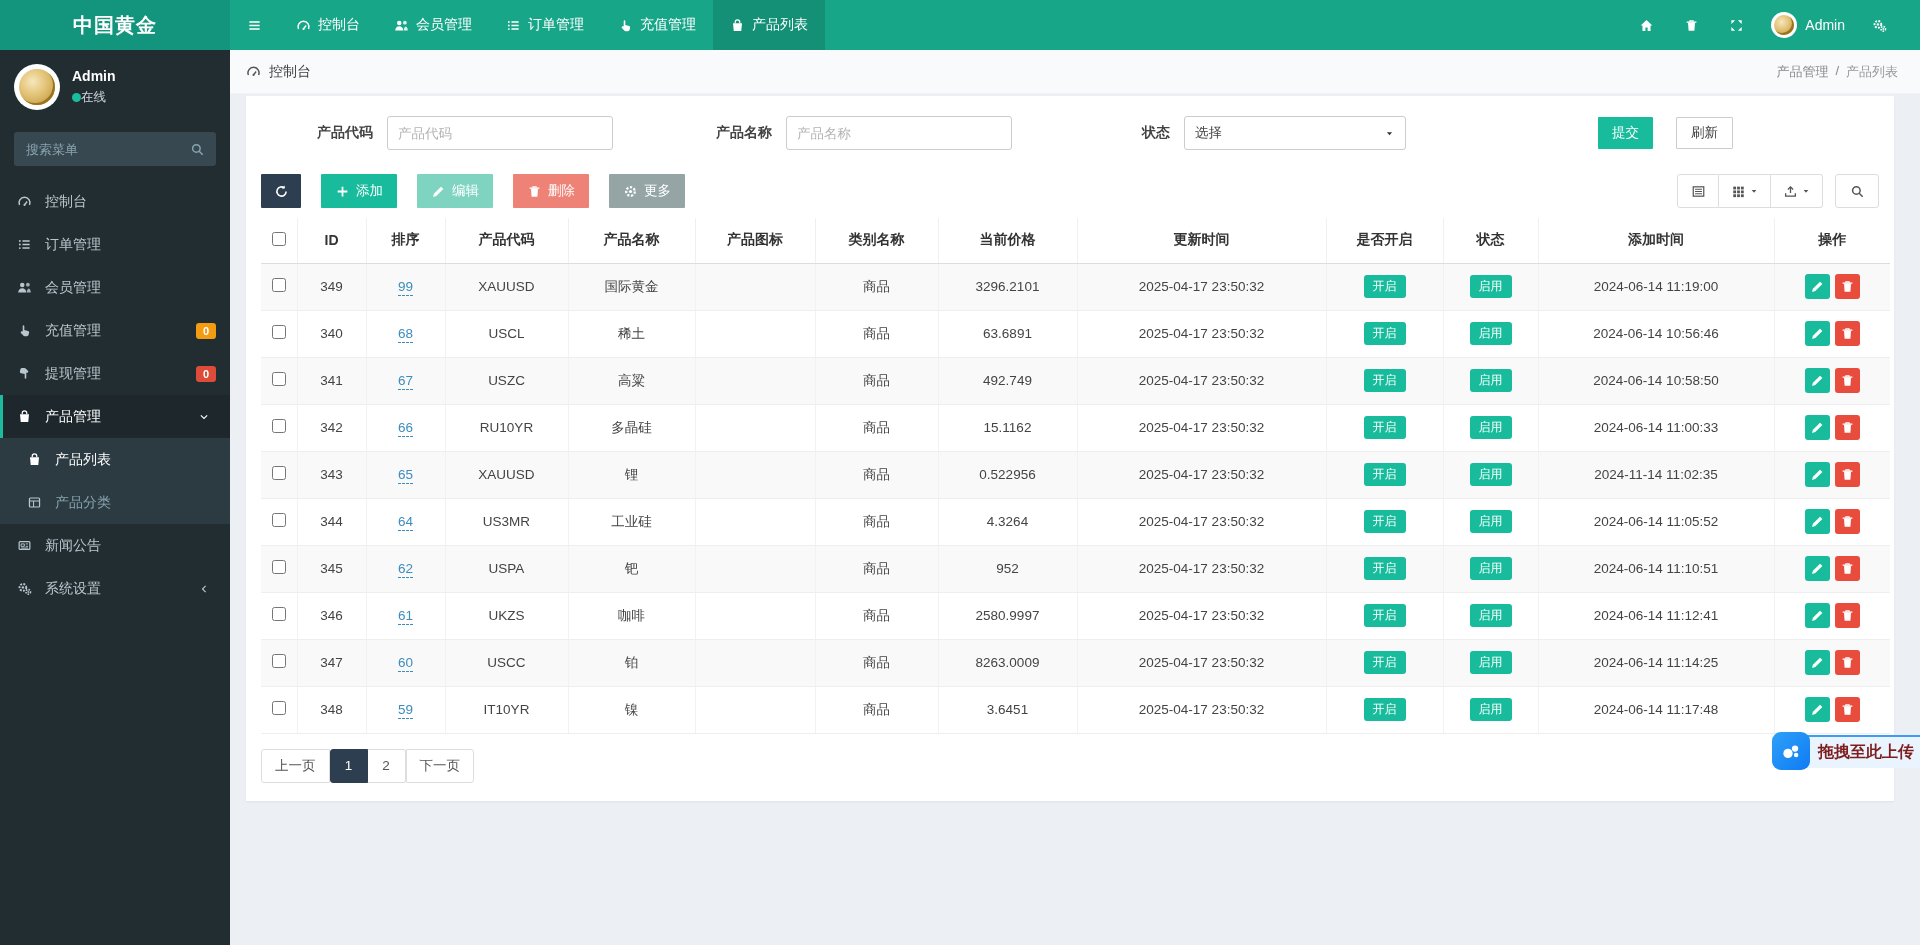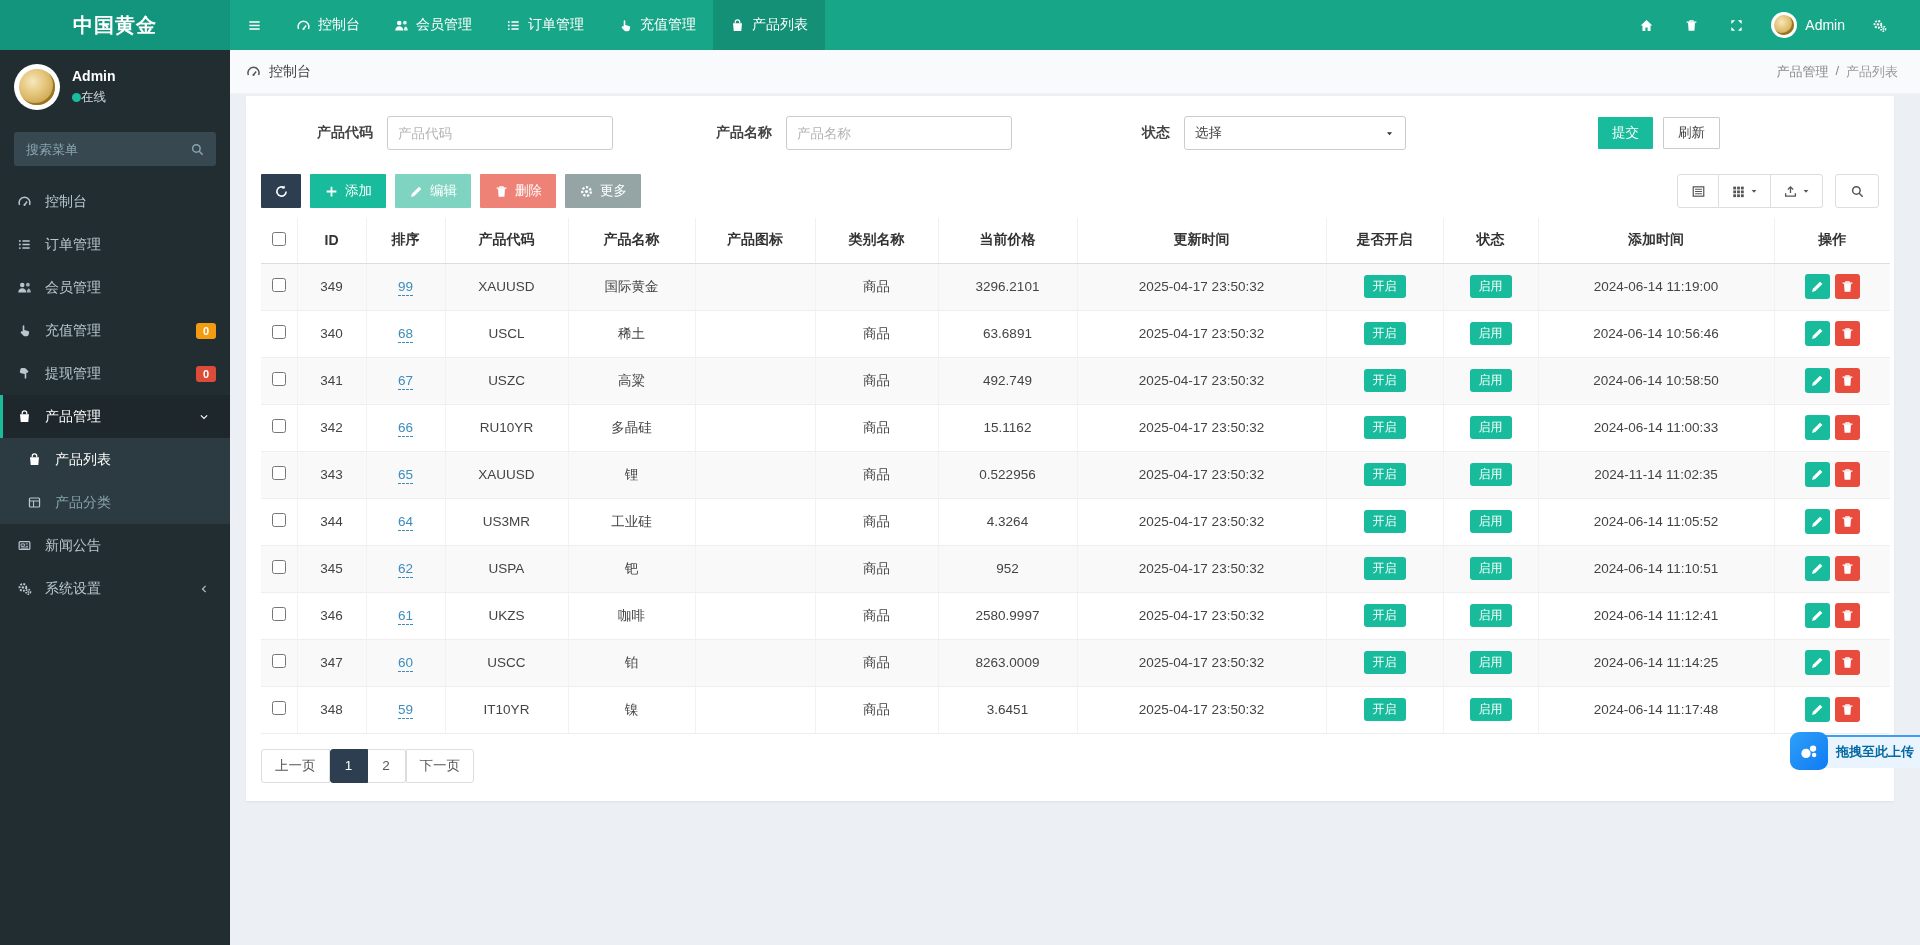--- a/index.html
+++ b/index.html
@@ -64,25 +64,25 @@
   .fgroup input { width:226px; height:34px; border:1px solid #ccc; border-radius:3px; padding:0 10px; font-size:13.5px; color:#333; outline:none; }
   .fgroup input::placeholder { color:#b3b3b3; }
   .fg1 { margin-left:56px; }
   .fg2 { margin-left:103px; }
   .fg3 { margin-left:130px; }
   .select-box { width:222px; height:34px; border:1px solid #ccc; border-radius:3px; background:#fff; display:flex; align-items:center; justify-content:space-between; padding:0 10px; color:#444; font-size:13.5px; cursor:pointer; }
   .select-box .icon { font-size:11px; color:#333; }
   .filter-btns { margin-left:192px; display:flex; gap:10px; }
   .btn { border:none; border-radius:1px; height:32px; padding:0 14px; font-size:13.5px; cursor:pointer; font-family:inherit; display:inline-flex; align-items:center; gap:6px; }
   .btn-submit { background:#18bc9c; color:#fff; }
-  .btn-refresh { background:#fff; color:#444; border:1px solid #ccc; }
+  .btn-refresh { background:#fff; color:#444; border:1px solid #ccc;margin-left:13px; }
 
   
   .toolbar { display:flex; align-items:center; padding:8px 15px 10px; }
-  .tb-left { display:flex; gap:9px; }
+  .tb-left { display:flex; gap:20px; }
   .btn-dark { background:#2d3e50; color:#fff; width:40px; justify-content:center; height:34px; }
   .btn-green { background:#18bc9c; color:#fff; height:34px; }
   .btn-green-dis { background:#7fd4c1; color:#fff; height:34px; }
   .btn-red-dis { background:#ee8277; color:#fff; height:34px; }
   .btn-gray { background:#95a5a6; color:#fff; height:34px; }
   .tb-right { margin-left:auto; display:flex; align-items:center; }
   .view-group { display:flex; }
   .view-btn { width:42px; height:34px; background:#fff; border:1px solid #ddd; display:flex; align-items:center; justify-content:center; color:#555; cursor:pointer; gap:3px; }
   .view-btn + .view-btn { border-left:none; }
   .view-btn:first-child { border-radius:3px 0 0 3px; }
@@ -115,21 +115,21 @@
   .page-btn { min-width:38px; height:34px; padding:0 13px; background:#fff; border:1px solid #ddd; color:#555; font-size:13.5px; display:flex; align-items:center; justify-content:center; cursor:pointer; }
   .page-btn + .page-btn { border-left:none; }
   .page-btn:first-child { border-radius:3px 0 0 3px; }
   .page-btn:last-child { border-radius:0 3px 3px 0; }
   .page-btn.active { background:#2d3e50; border-color:#2d3e50; color:#fff; }
 
   
   .upload-widget { position:absolute; right:0; bottom:29px; display:flex; align-items:center; z-index:40; cursor:pointer; }
   .upload-icon { width:38px; height:38px; border-radius:9px; background:linear-gradient(135deg,#2ea1f8,#0f7bf4); display:flex; align-items:center; justify-content:center; position:relative; z-index:2; }
   .upload-icon .icon { font-size:24px; }
-  .upload-strip { margin-left:-6px; height:33px; background:#eaf4fe; border-top:2px solid #3d9df2; display:flex; align-items:center; padding:0 6px 0 14px; color:#0369a1; font-weight:bold; font-size:13px; white-space:nowrap; }
+  .upload-strip { margin-left:-6px; height:33px; background:#eaf4fe; border-top:2px solid #3d9df2; display:flex; align-items:center; padding:0 6px 0 14px; color:#7f1d1d; font-weight:bold; font-size:16px; white-space:nowrap; }
 </style>
 </head>
 <body>
 
 <div class="screen">
 
   <div class="navbar">
     <div class="brand">中国黄金</div>
     <div class="nav-item">
       <span class="icon">

